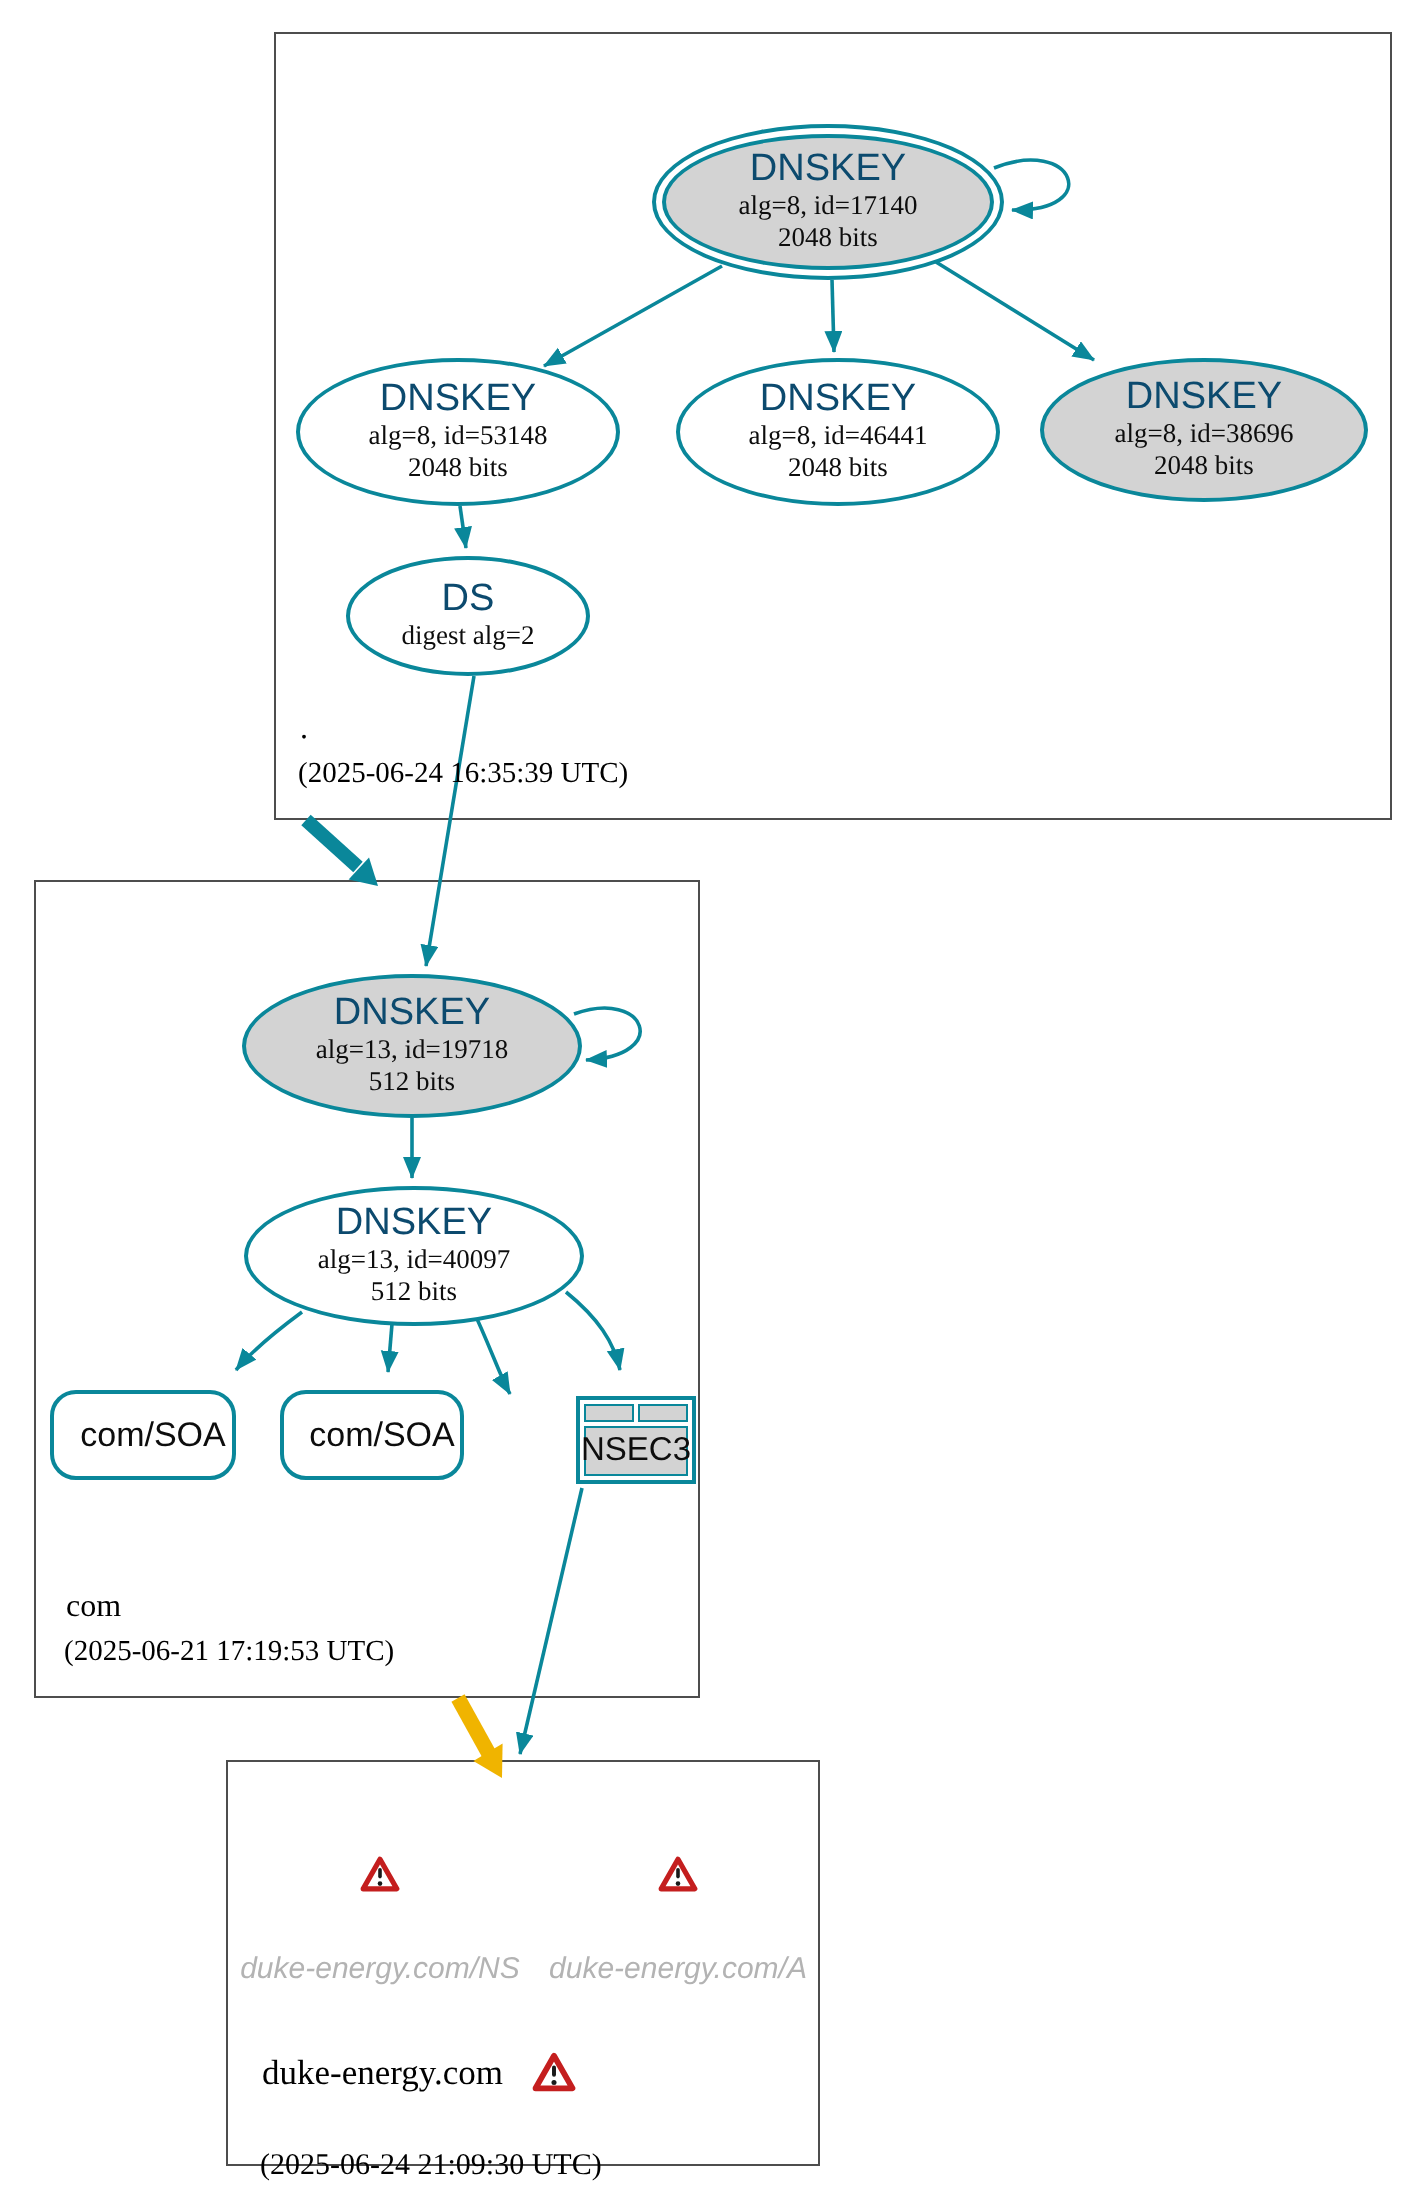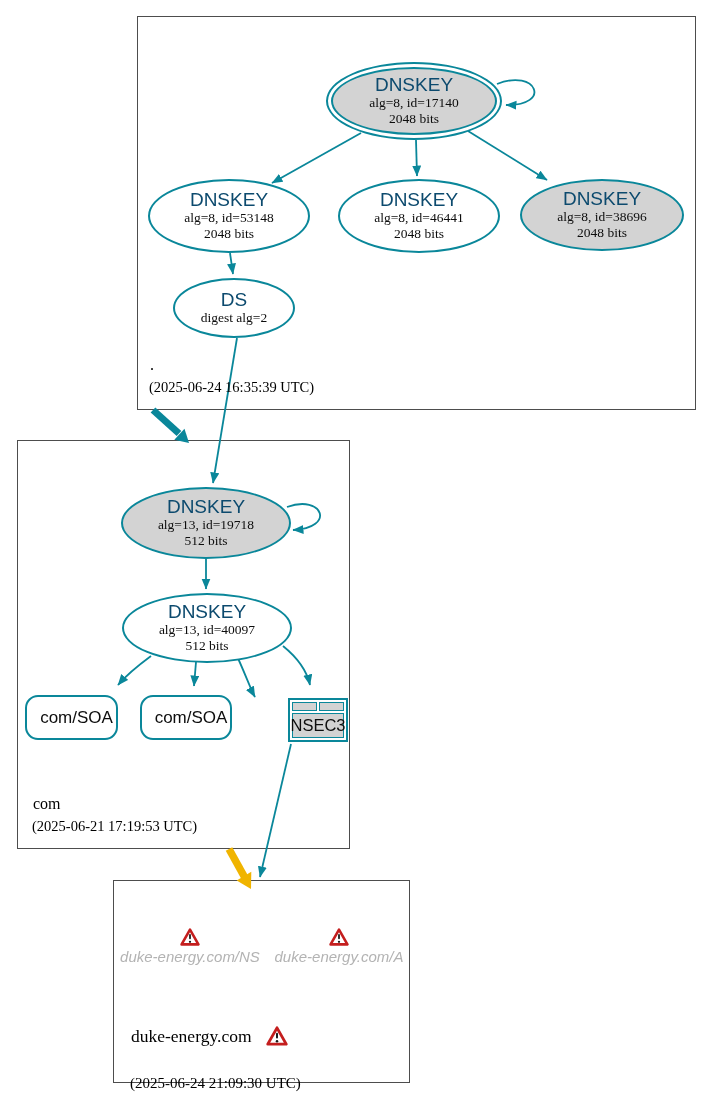--- a/index.html
+++ b/index.html
@@ -36,21 +36,21 @@
            font-family:"Liberation Sans",sans-serif;font-size:17px;color:#0d0d0d;padding-left:10px;}
   .nsec3{border:2.5px solid var(--teal);background:#fff;padding:2px;display:flex;flex-direction:column;gap:2px;}
   .nsec3-hdr{display:flex;gap:2px;height:9px;}
   .nsec3-cell{flex:1;background:var(--node-gray);border:1.5px solid var(--teal);}
   .nsec3-body{flex:1;background:var(--node-gray);border:1.5px solid var(--teal);
            display:flex;align-items:center;justify-content:center;
            font-family:"Liberation Sans",sans-serif;font-size:16.5px;color:#0d0d0d;}
   .zone-label{position:absolute;z-index:3;font-family:"Liberation Serif",serif;font-size:16px;color:#000;}
   .zone-ts{position:absolute;z-index:3;font-family:"Liberation Serif",serif;font-size:14.5px;color:#000;}
   .rrset-muted{position:absolute;z-index:3;width:140px;text-align:center;
-           font-family:"Liberation Sans",sans-serif;font-style:italic;font-size:15px;color:var(--muted-text);}
+           font-family:"Liberation Sans",sans-serif;font-style:italic;font-size:15px;color:var(--muted-text);margin-top:28px;}
   .warn{position:absolute;z-index:4;}
   .duke-label{position:absolute;z-index:3;font-family:"Liberation Serif",serif;font-size:17.5px;color:#000;}
 </style>
 </head>
 <body>
 
 <div id="stage">
 
   <div class="zone-box" style="left:137px;top:16px;width:557px;height:392px;"></div>
   <div class="zone-box" style="left:17px;top:440px;width:331px;height:407px;"></div>

